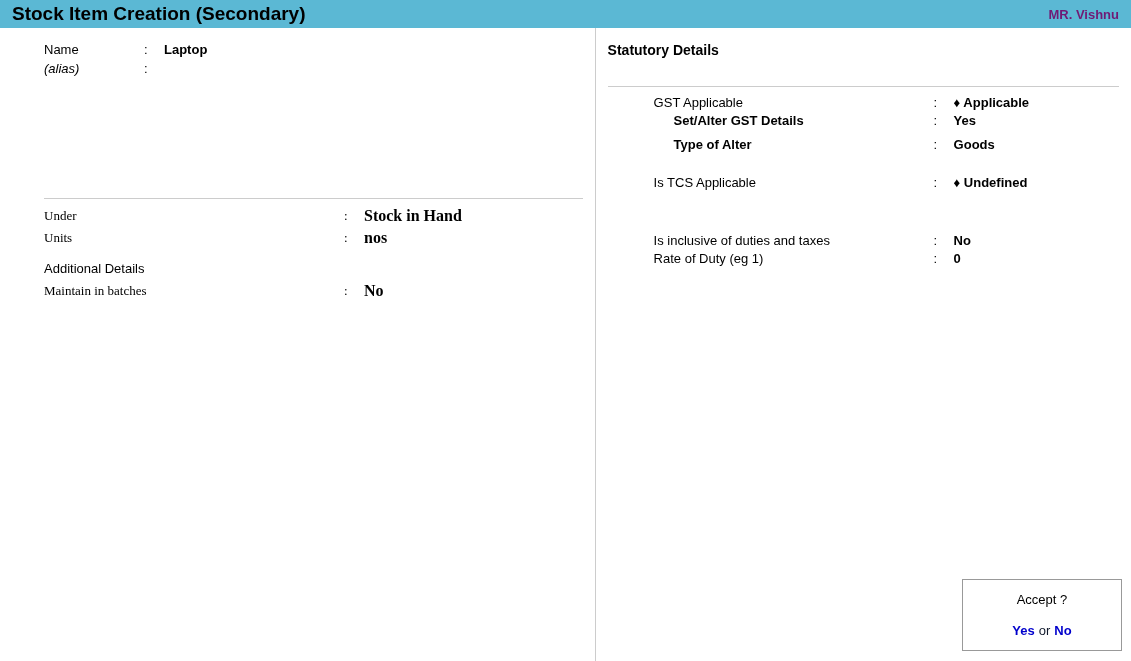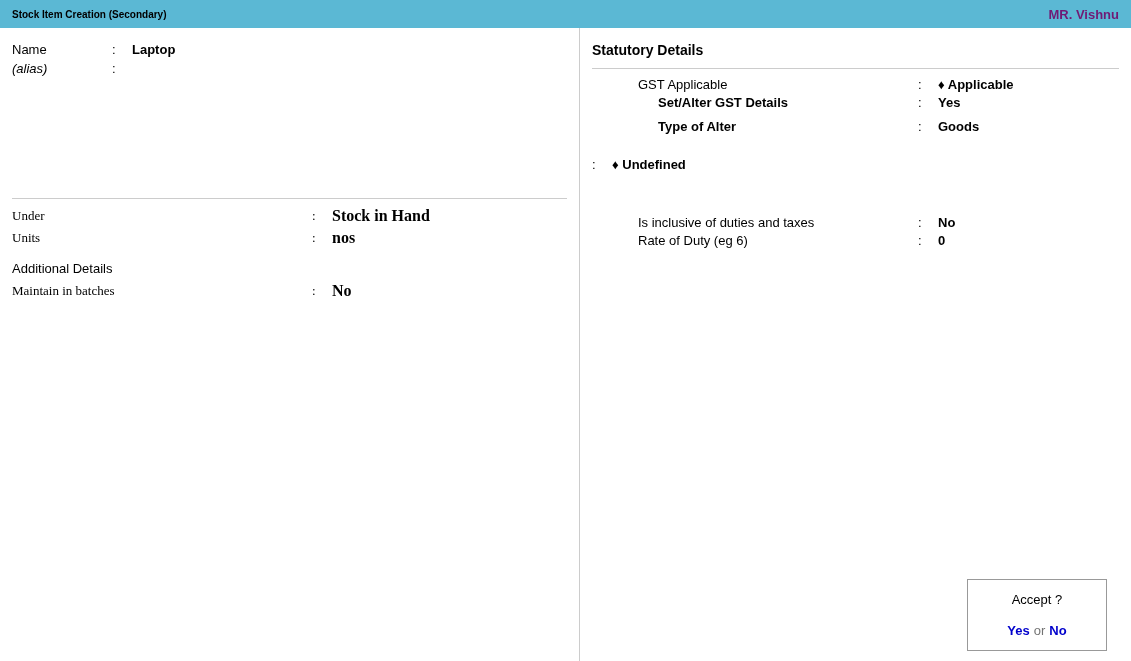--- a/index.html
+++ b/index.html
@@ -22,33 +22,34 @@
       background: #5bb8d4;
       display: flex;
       justify-content: space-between;
       align-items: center;
       padding: 6px 12px;
       height: 28px;
     }
 
     .header-title {
       font-weight: bold;
-      font-size: 10px;
+      font-size: 19px;
       color: #000;
     }
 
     .header-user {
       font-weight: bold;
       font-size: 13px;
       color: #701a75;
     }
 
     .form-area {
       display: flex;
       height: calc(661px - 28px);
+      padding-left: 32px;
     }
 
     .left-panel {
       width: 580px;
       border-right: 1px solid #ccc;
       padding: 8px 12px;
       position: relative;
     }
 
     .right-panel {
@@ -162,22 +163,22 @@
       width: 20px;
     }
 
     .empty-area {
       height: 110px;
     }
 
     .accept-dialog {
       position: absolute;
       bottom: 10px;
-      right: 24px;
-      width: 140px;
+      right: 9px;
+      width: 160px;
       border: 1px solid #999;
       background: #fff;
       padding: 12px;
       text-align: center;
     }
 
     .accept-title {
       font-size: 13px;
       font-weight: normal;
       margin-bottom: 16px;
@@ -191,21 +192,21 @@
     }
 
     .accept-yes {
       color: #0000cc;
       font-weight: bold;
       cursor: pointer;
       text-decoration: none;
     }
 
     .accept-or {
-      color: #737373;
+      color: #0f172a;
     }
 
     .accept-no {
       color: #0000cc;
       font-weight: bold;
       cursor: pointer;
       text-decoration: none;
     }
   </style>
 </head>
@@ -255,21 +256,21 @@
     <div class="field-row">
       <span class="field-label">Maintain in batches</span>
       <span class="field-colon">:</span>
       <span class="field-value">No</span>
     </div>
 
   </div>
 
   <div class="right-panel">
 
-    <div style="margin-top: 6px; margin-bottom: 10px;">
+    <div style="margin-top: 6px; margin-bottom: 28px;">
       <span class="statutory-heading">Statutory Details</span>
     </div>
 
     <div class="section-divider"></div>
 
     <div class="stat-row">
       <span class="stat-label">GST Applicable</span>
       <span class="stat-colon">:</span>
       <span class="stat-value">♦ Applicable</span>
     </div>
@@ -284,34 +285,35 @@
 
     <div class="stat-row">
       <span class="stat-label indented">Type of Alter</span>
       <span class="stat-colon">:</span>
       <span class="stat-value">Goods</span>
     </div>
 
     <div style="height: 20px;"></div>
 
     <div class="stat-row">
+      <span class="stat-label">Is TCS Applicable</span>
       <span class="stat-colon">:</span>
       <span class="stat-value">♦ Undefined</span>
     </div>
 
     <div style="height: 40px;"></div>
 
     <div class="stat-row">
       <span class="stat-label">Is inclusive of duties and taxes</span>
       <span class="stat-colon">:</span>
       <span class="stat-value">No</span>
     </div>
 
     <div class="stat-row">
-      <span class="stat-label">Rate of Duty (eg 6)</span>
+      <span class="stat-label">Rate of Duty (eg 1)</span>
       <span class="stat-colon">:</span>
       <span class="stat-value">0</span>
     </div>
 
     <div class="accept-dialog">
       <div class="accept-title">Accept ?</div>
       <div class="accept-buttons">
         <span class="accept-yes">Yes</span>
         <span class="accept-or">or</span>
         <span class="accept-no">No</span>

